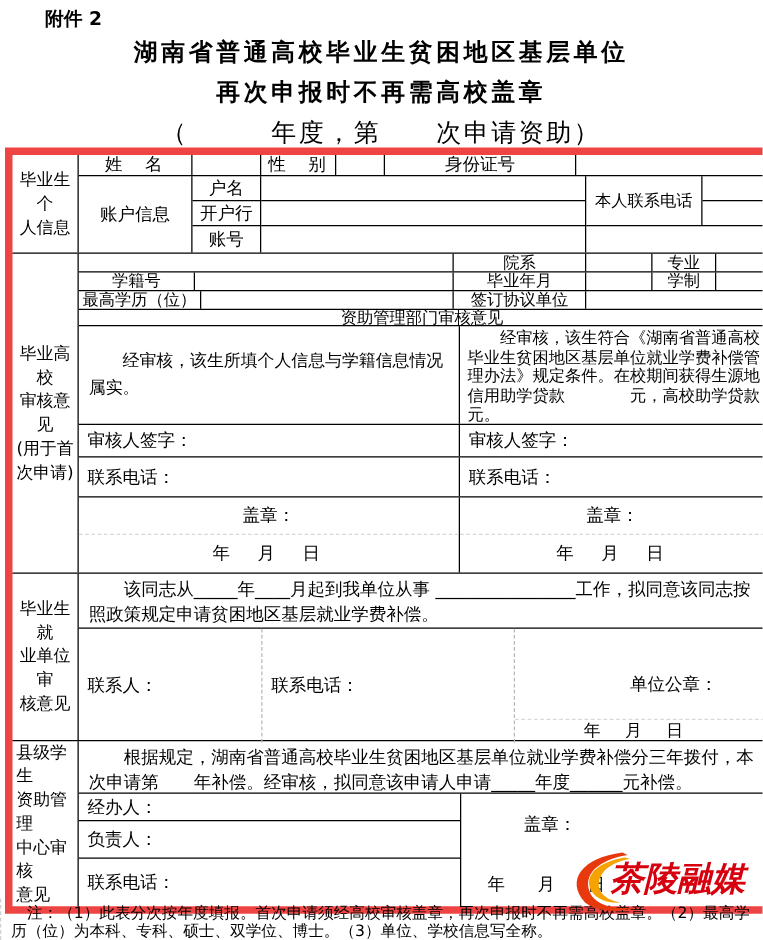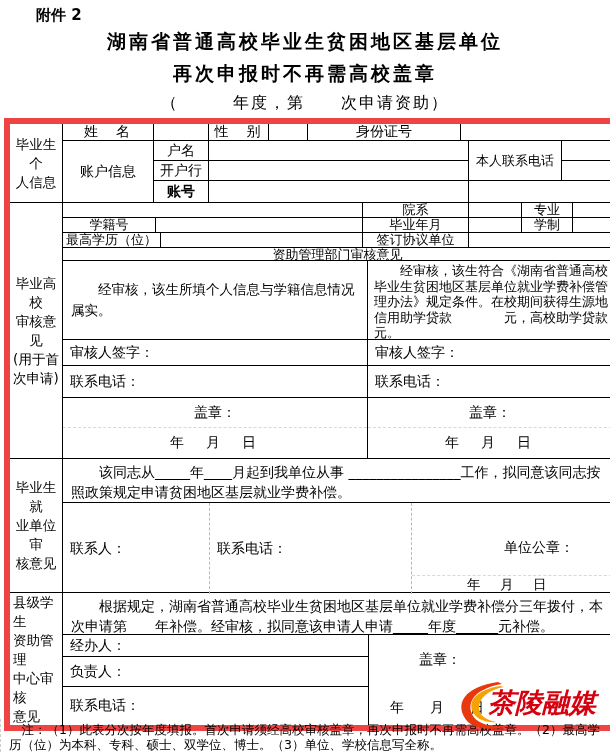--- a/index.html
+++ b/index.html
@@ -1,20 +1,20 @@
 <!DOCTYPE html>
 <html><head>
 <meta charset="utf-8">
 <style>
   html,body{margin:0;padding:0;background:#fff;}
   body{width:610px;height:752px;position:relative;font-family:"DejaVu Sans",sans-serif;color:#000;overflow:hidden;}
   .hdr-attach{position:absolute;left:36px;top:6px;font-size:15px;font-weight:bold;}
   .hdr-t1{position:absolute;left:0;top:29px;width:610px;text-align:center;font-size:19px;font-weight:bold;letter-spacing:3px;}
   .hdr-t2{position:absolute;left:0;top:61px;width:610px;text-align:center;font-size:19px;font-weight:bold;letter-spacing:3px;}
-  .hdr-sub{position:absolute;left:0;top:93px;width:610px;text-align:center;font-size:16px;letter-spacing:2px;}
+  .hdr-sub{position:absolute;left:0;top:93px;width:610px;text-align:center;font-size:20px;letter-spacing:2px;}
 
   .tbl{position:absolute;left:4px;top:118px;width:602px;border:6px solid #ef4444;display:flex;flex-direction:column;box-sizing:content-box;background:#fff;}
   .band{display:flex;border-bottom:1px solid #000;}
   .band:last-child{border-bottom:none;}
   .lcol{width:53px;min-width:53px;border-right:1px solid #000;display:flex;align-items:center;justify-content:center;text-align:center;white-space:pre-line;font-size:13.5px;line-height:19px;box-sizing:border-box;}
   .bc{flex:1;display:flex;flex-direction:column;min-width:0;}
   .row{display:flex;border-bottom:1px solid #000;box-sizing:border-box;}
   .row:last-child{border-bottom:none;}
   .c{display:flex;align-items:center;justify-content:center;border-right:1px solid #000;box-sizing:border-box;overflow:hidden;font-size:14px;}
   .c.last{border-right:none;}
@@ -59,21 +59,21 @@
         <div class="c" style="width:60px;letter-spacing:2px;">性　别</div>
         <div class="c" style="width:39px;"></div>
         <div class="c" style="width:153px;">身份证号</div>
         <div class="c last" style="flex:1;"></div>
       </div>
       <div class="row" style="height:61px;">
         <div class="c" style="width:91px;">账户信息</div>
         <div class="col" style="width:55px;border-right:1px solid #000;">
           <div class="c last" style="height:20px;border-bottom:1px solid #000;">户名</div>
           <div class="c last" style="height:20px;border-bottom:1px solid #000;">开户行</div>
-          <div class="c last" style="flex:1;font-weight:bold;">账号</div>
+          <div class="c last" style="flex:1;">账号</div>
         </div>
         <div class="col" style="width:260px;border-right:1px solid #000;">
           <div class="c last" style="height:20px;border-bottom:1px solid #000;"></div>
           <div class="c last" style="height:20px;border-bottom:1px solid #000;"></div>
           <div class="c last" style="flex:1;"></div>
         </div>
         <div class="col" style="flex:1;">
           <div class="row" style="height:40px;border-bottom:1px solid #000;">
             <div class="c fs13" style="width:93px;">本人联系电话</div>
             <div class="col last" style="flex:1;">

